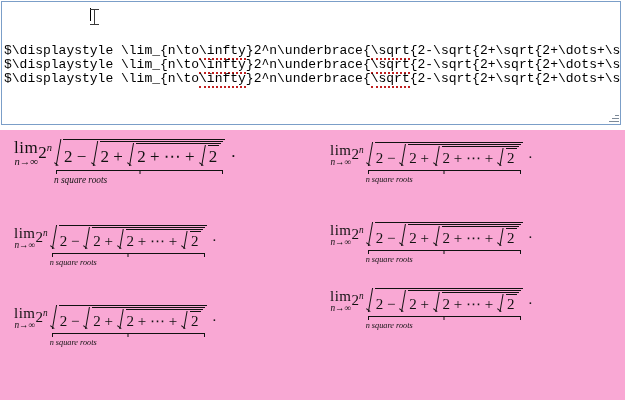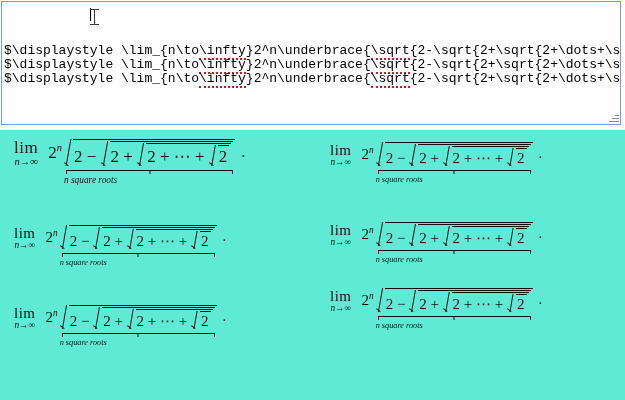--- a/index.html
+++ b/index.html
@@ -99,21 +99,21 @@
     display: block;
   }
 
   
   #render-area {
     position: absolute;
     left: 0;
     top: 130px;
     width: 625px;
     height: 270px;
-    background: #5eead4;
+    background: #f9a8d4;
   }
   .formula {
     position: absolute;
     font-family: "Liberation Serif", serif;
     color: #111111;
     white-space: nowrap;
   }
 
   
   .lim {
@@ -128,21 +128,21 @@
     font-size: 0.62em;
     font-style: italic;
     line-height: 1;
     margin-top: -1px;
   }
   .pow {
     display: inline-block;
     vertical-align: middle;
     font-style: normal;
     position: relative;
-    margin-left: 10px;
+    margin-left: 0;
   }
   .pow sup {
     font-style: italic;
     font-size: 0.62em;
     vertical-align: super;
     line-height: 0;
   }
 
   
   .radgroup {

